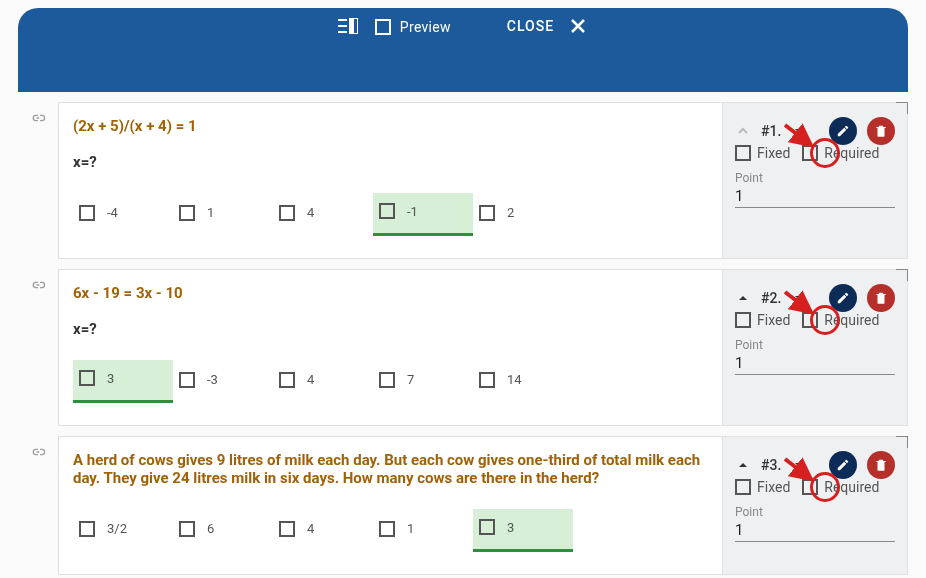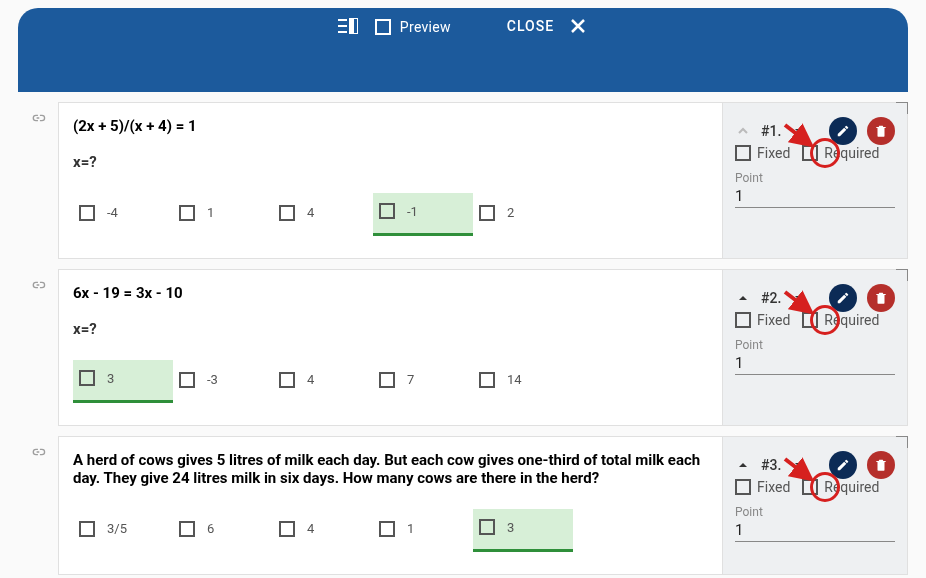--- a/index.html
+++ b/index.html
@@ -59,21 +59,21 @@
   .card {
     flex: 1;
     display:flex;
     background:#fff;
     border:1px solid #e0e0e0;
   }
   .q-body {
     flex:1;
     padding: 14px 14px 22px 14px;
   }
-  .q-title { font-weight:700; font-size:15px; color:#000000; }
+  .q-title { font-weight:700; font-size:15px; color:#a16207; }
   .q-sub   { font-weight:700; margin-top:18px; font-size:15px; }
   .options { display:flex; margin-top:22px; gap:0; }
   .opt {
     width:100px;
     display:flex; align-items:center;
     font-size:13px;
     color:#555;
     padding:10px 6px 14px 6px;
     position:relative;
   }
@@ -331,25 +331,25 @@
       </div>
       <div class="question-row">
         <div class="outside-cb"></div>
         <div class="link-col">
           <svg width="16" height="16" viewBox="0 0 24 24" fill="#9e9e9e">
             <path d="M3.9 12a5 5 0 015-5h3v2h-3a3 3 0 000 6h3v2h-3a5 5 0 01-5-5zm6-1h4v2h-4v-2zm5-4h3a5 5 0 010 10h-3v-2h3a3 3 0 000-6h-3V7z"></path>
           </svg>
         </div>
         <div class="card">
           <div class="q-body">
-            <div class="q-title">A herd of cows gives 5 litres of milk each day. But each cow gives one-third of total milk each day. They give 24 litres milk in six days. How many cows are there in the herd?</div>
+            <div class="q-title">A herd of cows gives 9 litres of milk each day. But each cow gives one-third of total milk each day. They give 24 litres milk in six days. How many cows are there in the herd?</div>
             <div class="options">
               <div class="opt">
                 <div class="cb"></div>
-                <span>3/5</span>
+                <span>3/2</span>
               </div>
               <div class="opt">
                 <div class="cb"></div>
                 <span>6</span>
               </div>
               <div class="opt">
                 <div class="cb"></div>
                 <span>4</span>
               </div>
               <div class="opt">

